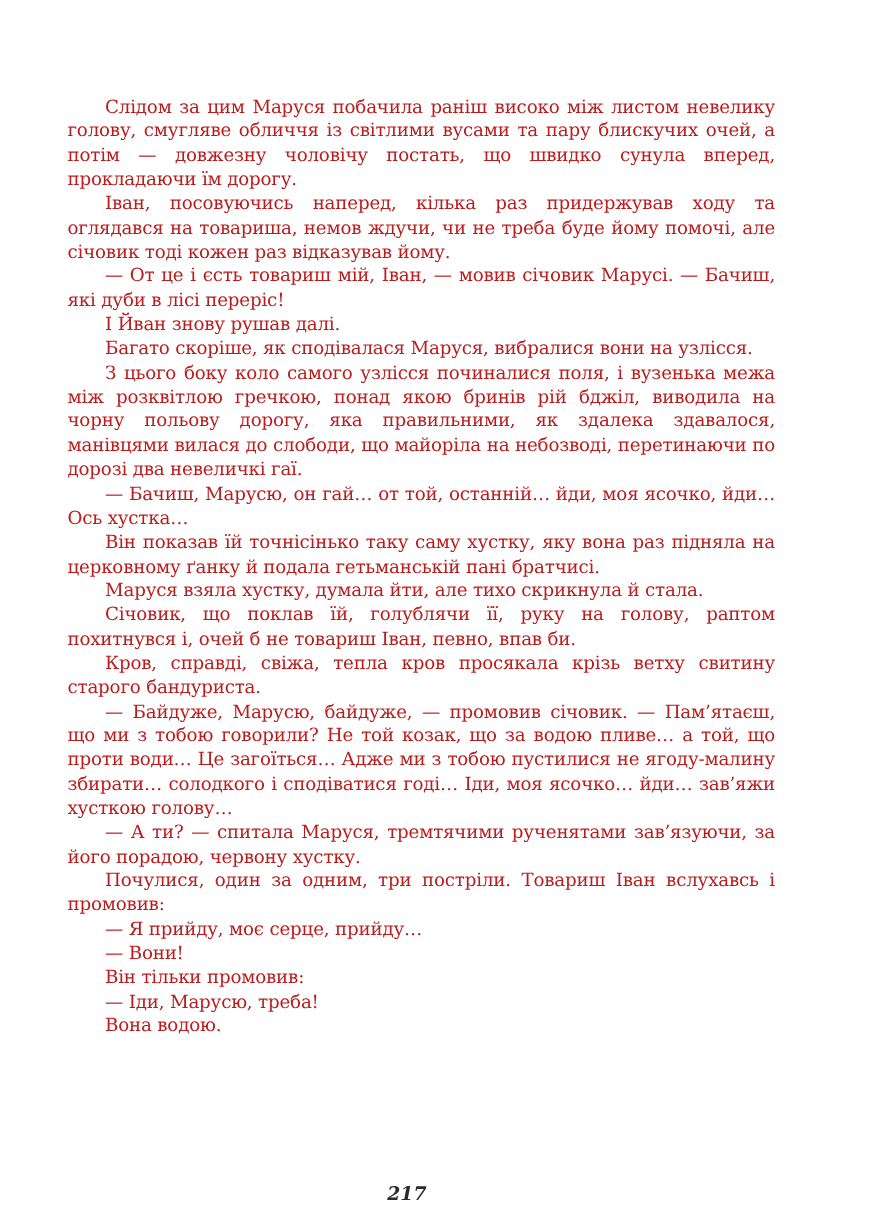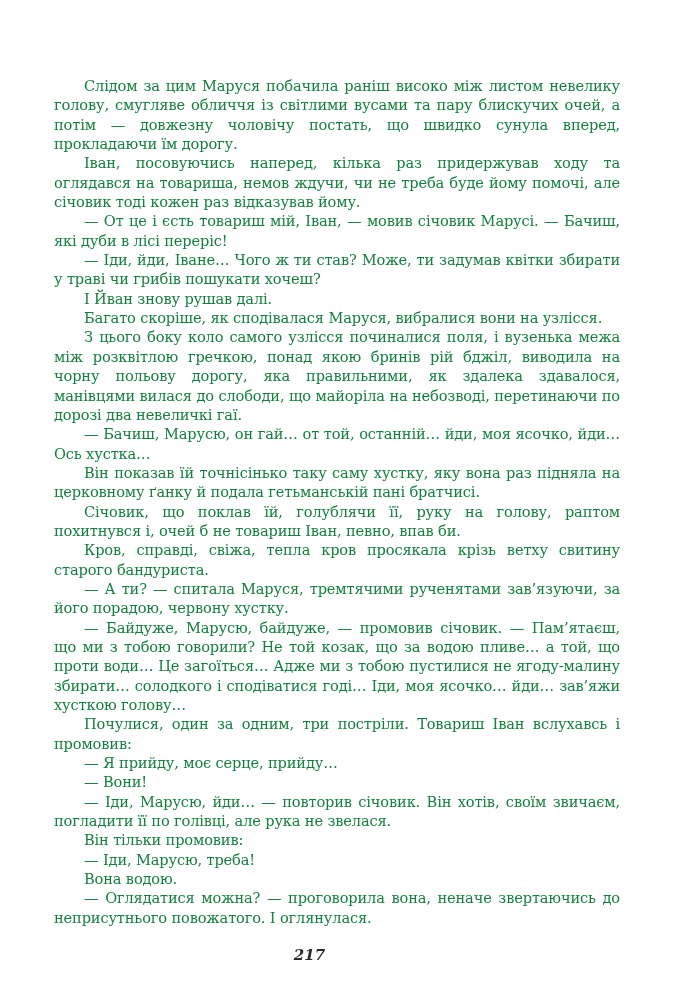--- a/index.html
+++ b/index.html
@@ -14,63 +14,62 @@
     overflow: hidden;
   }
   .page {
     position: absolute;
     left: 54px;
     top: 76px;
     width: 566px;
     font-family: "DejaVu Serif", "Liberation Serif", serif;
     font-size: 14.6px;
     line-height: 19.35px;
-    color: #15803d;
+    color: #b91c1c;
     letter-spacing: -0.15px;
   }
   .para {
     margin: 0;
     text-indent: 30px;
     text-align: justify;
     text-align-last: left;
     hyphens: manual;
   }
   .page-number {
     position: absolute;
     left: 0;
     width: 619px;
     top: 946px;
     text-align: center;
     font-family: "DejaVu Serif", "Liberation Serif", serif;
     font-style: italic;
     font-weight: bold;
     font-size: 15px;
     color: #2a2a2a;
+    padding-left: 16px;
   }
 </style>
 </head>
 <body>
 
 <div class="page">
   <p class="para">Слідом за цим Маруся побачила раніш високо між листом невелику голову, смугляве обличчя із світлими вусами та пару блискучих очей, а потім — довжезну чоловічу постать, що швидко сунула вперед, прокладаючи їм дорогу.</p>
   <p class="para">Іван, посовуючись наперед, кілька раз придержував ходу та оглядався на товариша, немов ждучи, чи не треба буде йому помочі, але січовик тоді кожен раз відказував йому.</p>
   <p class="para">— От це і єсть товариш мій, Іван, — мовив січовик Марусі. — Бачиш, які дуби в лісі переріс!</p>
-  <p class="para">— Іди, йди, Іване… Чого ж ти став? Може, ти задумав квітки збирати у траві чи грибів пошукати хочеш?</p>
   <p class="para">І Йван знову рушав далі.</p>
   <p class="para">Багато скоріше, як сподівалася Маруся, вибралися вони на узлісся.</p>
   <p class="para">З цього боку коло самого узлісся починалися поля, і вузенька межа між розквітлою гречкою, понад якою бринів рій бджіл, виводила на чорну польову дорогу, яка правильними, як здалека здавалося, манівцями вилася до слободи, що майоріла на небозводі, перетинаючи по дорозі два невеличкі гаї.</p>
   <p class="para">— Бачиш, Марусю, он гай… от той, останній… йди, моя ясочко, йди… Ось хустка…</p>
   <p class="para">Він показав їй точнісінько таку саму хустку, яку вона раз підняла на церковному ґанку й подала гетьманській пані братчисі.</p>
+  <p class="para">Маруся взяла хустку, думала йти, але тихо скрикнула й стала.</p>
   <p class="para">Січовик, що поклав їй, голублячи її, руку на голову, раптом похитнувся і, очей б не товариш Іван, певно, впав би.</p>
   <p class="para">Кров, справді, свіжа, тепла кров просякала крізь ветху свитину старого бандуриста.</p>
+  <p class="para">— Байдуже, Марусю, байдуже, — промовив січовик. — Пам’ятаєш, що ми з тобою говорили? Не той козак, що за водою пливе… а той, що проти води… Це загоїться… Адже ми з тобою пустилися не ягоду-малину збирати… солодкого і сподіватися годі… Іди, моя ясочко… йди… зав’яжи хусткою голову…</p>
   <p class="para">— А ти? — спитала Маруся, тремтячими рученятами зав’язуючи, за його порадою, червону хустку.</p>
-  <p class="para">— Байдуже, Марусю, байдуже, — промовив січовик. — Пам’ятаєш, що ми з тобою говорили? Не той козак, що за водою пливе… а той, що проти води… Це загоїться… Адже ми з тобою пустилися не ягоду-малину збирати… солодкого і сподіватися годі… Іди, моя ясочко… йди… зав’яжи хусткою голову…</p>
   <p class="para">Почулися, один за одним, три постріли. Товариш Іван вслухавсь і промовив:</p>
   <p class="para">— Я прийду, моє серце, прийду…</p>
   <p class="para">— Вони!</p>
-  <p class="para">— Іди, Марусю, йди… — повторив січовик. Він хотів, своїм звичаєм, погладити її по голівці, але рука не звелася.</p>
   <p class="para">Він тільки промовив:</p>
   <p class="para">— Іди, Марусю, треба!</p>
   <p class="para">Вона водою.</p>
-  <p class="para">— Оглядатися можна? — проговорила вона, неначе звертаючись до неприсутнього повожатого. І оглянулася.</p>
 </div>
 
 <div class="page-number">217</div>
 
 </body></html>

